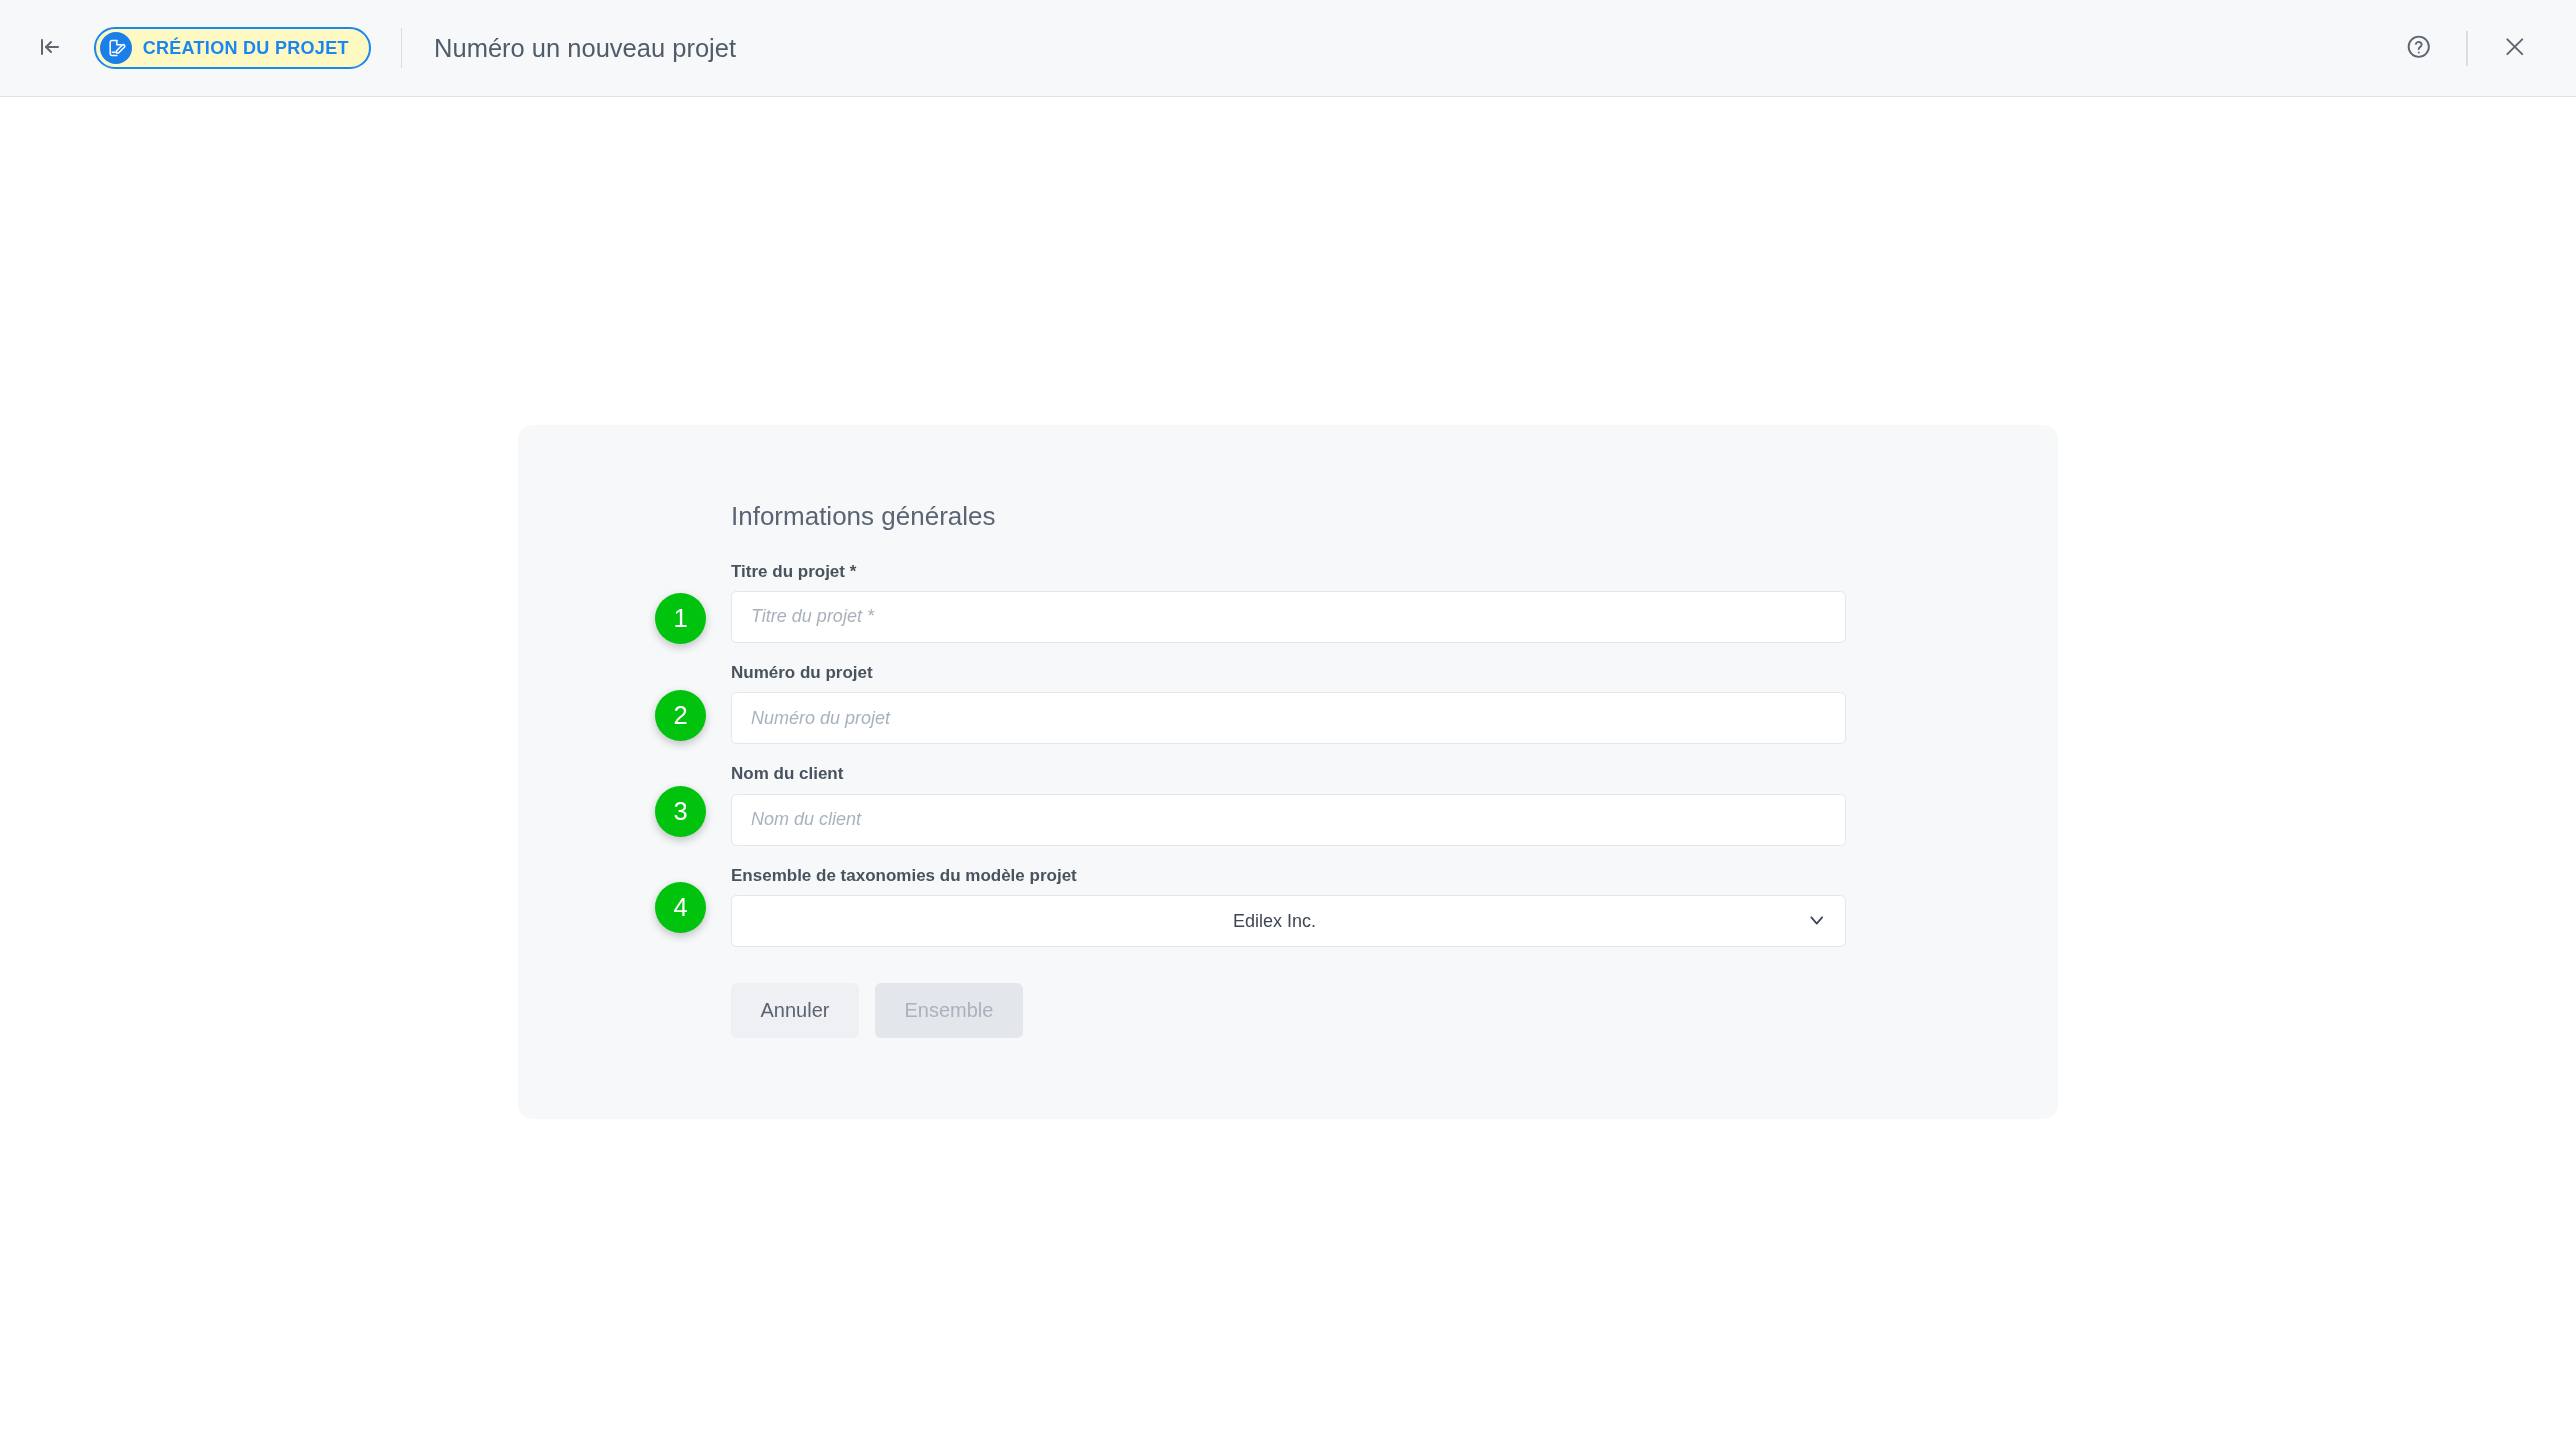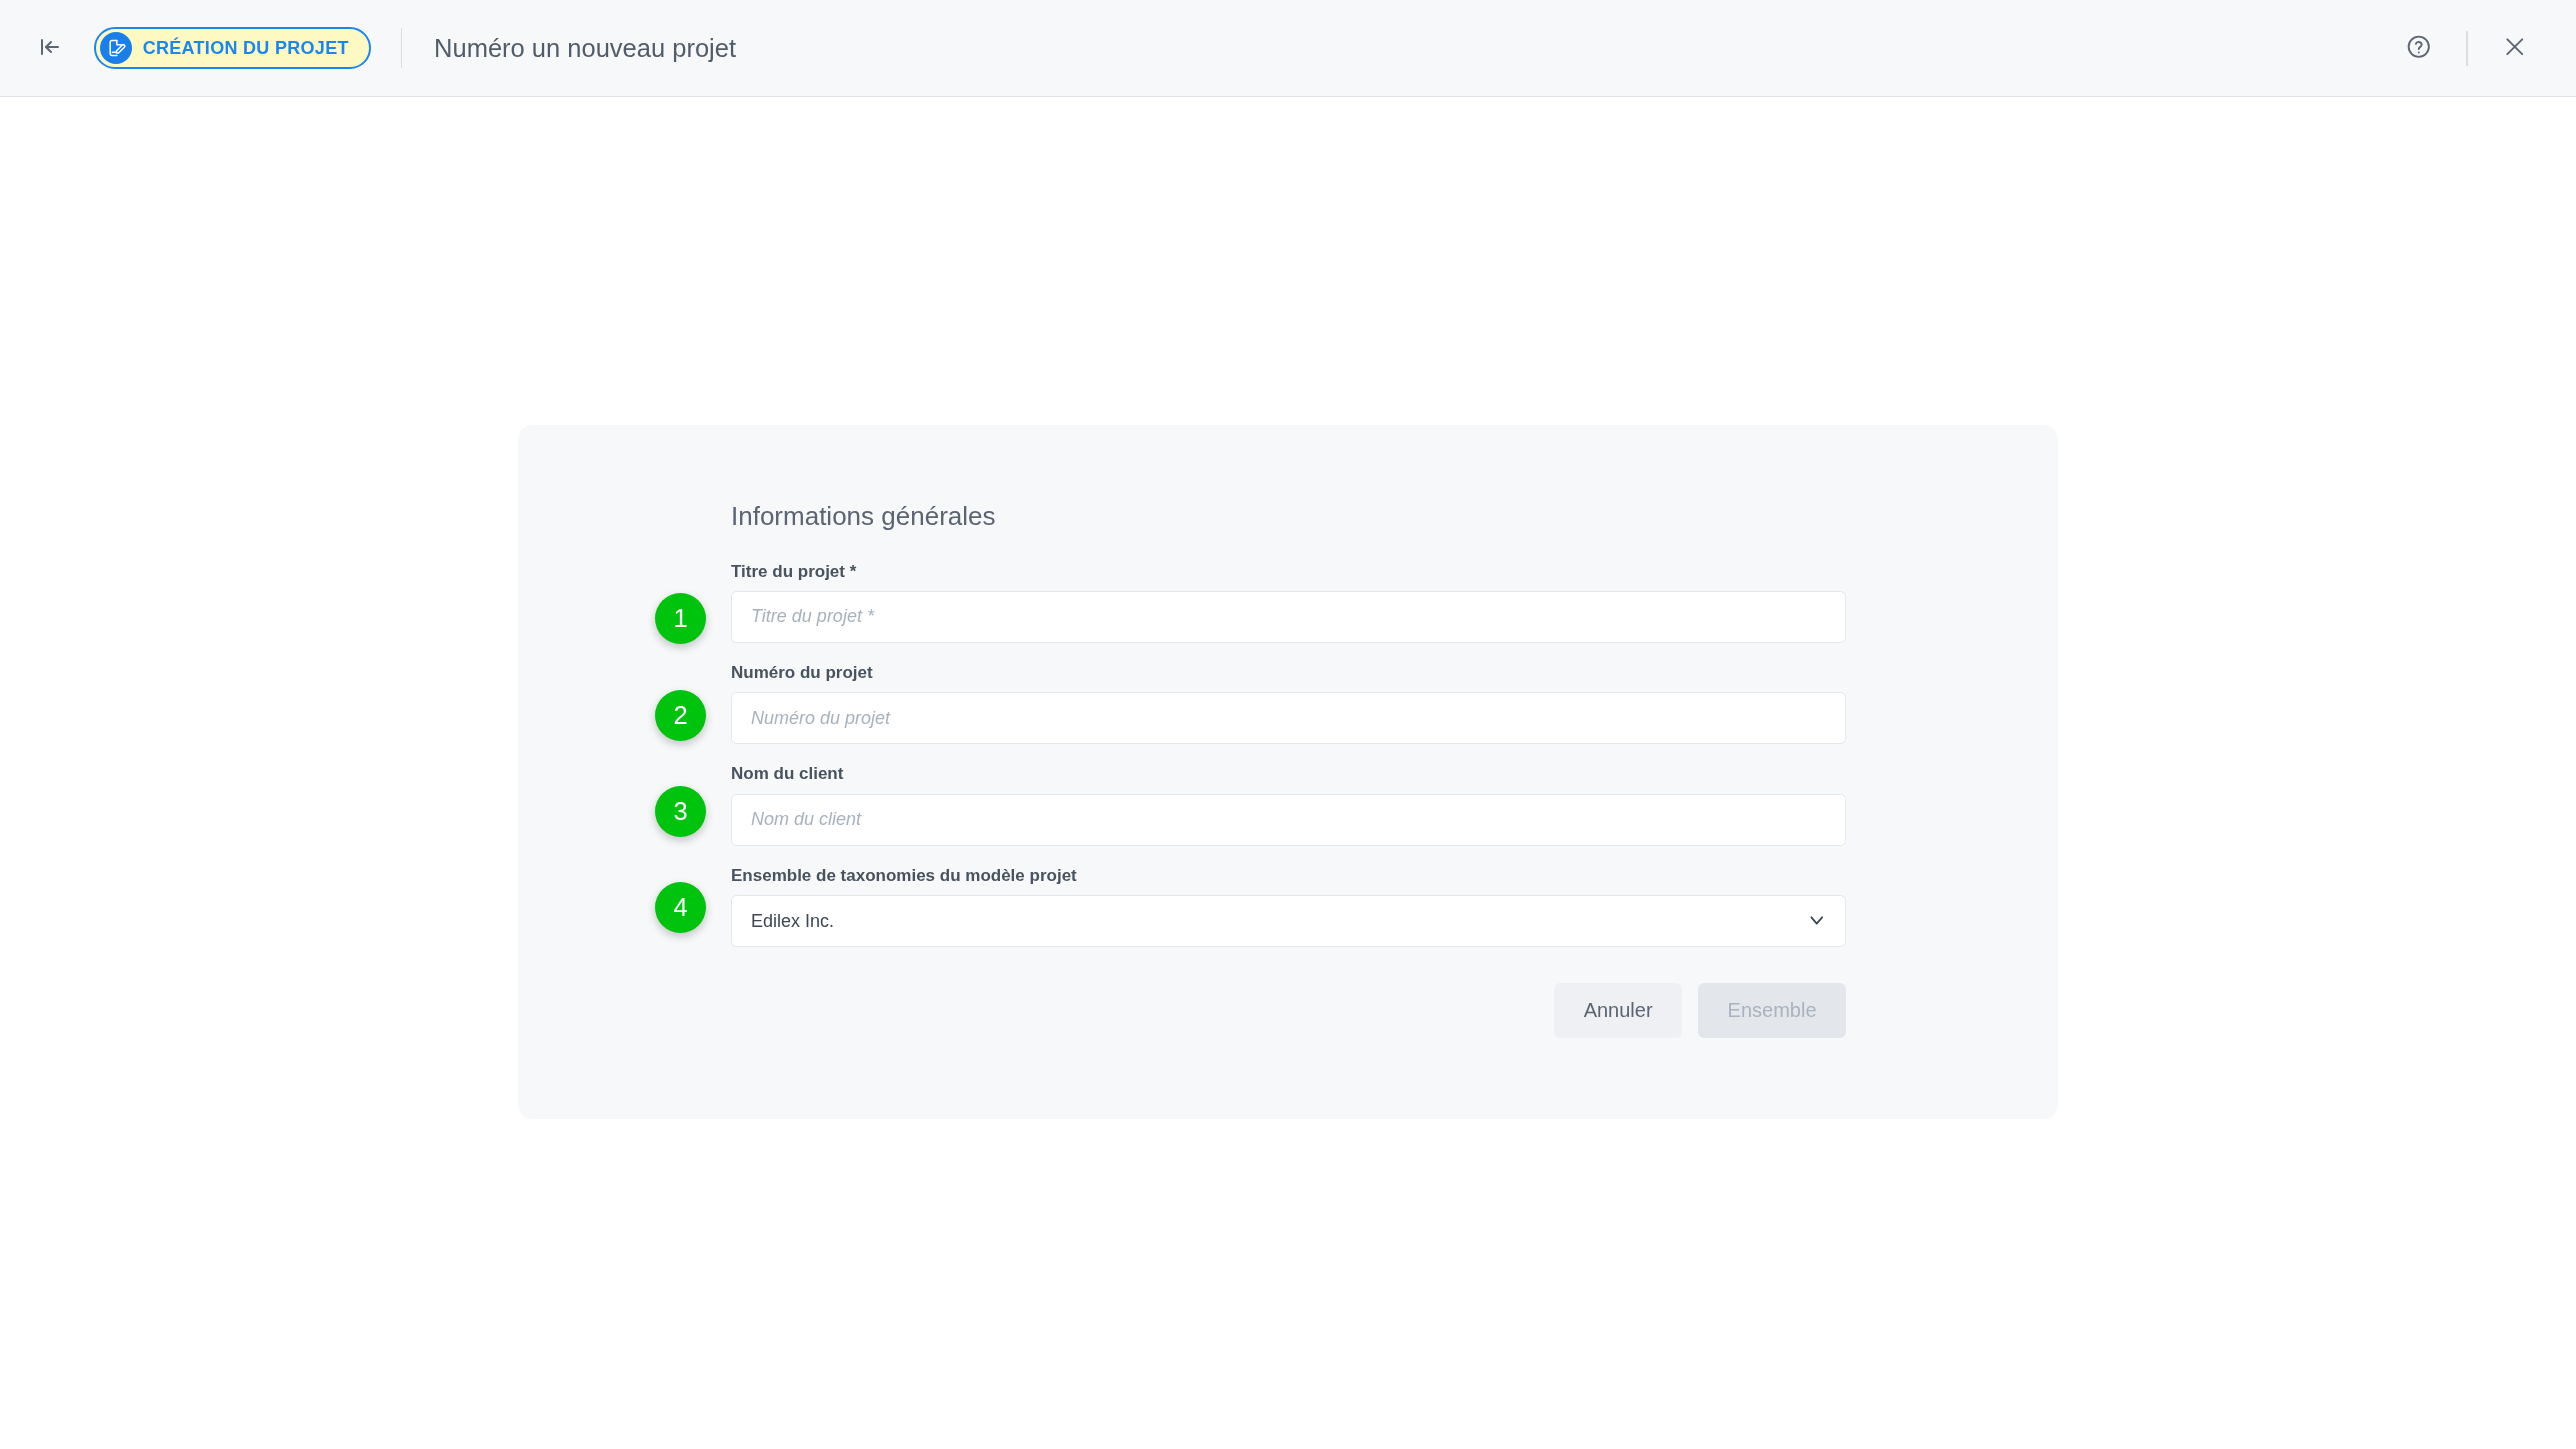--- a/index.html
+++ b/index.html
@@ -142,20 +142,21 @@
     background: #ffffff;
     border: 1.3px solid #e2e7ec;
     border-radius: 5.4px;
     padding: 0 47px 0 19px;
     font-family: "Liberation Sans", sans-serif;
     font-size: 18px;
     color: #3d4752;
     display: flex;
     align-items: center;
     cursor: pointer;
+    justify-content: center;
   }
   .chev {
     position: absolute;
     right: 19px;
     top: 50%;
     transform: translateY(-50%);
     pointer-events: none;
   }
 
   
@@ -177,21 +178,21 @@
   .m3 { left: 655px; top: 786px; }
   .m4 { left: 655px; top: 882px; }
 
   
   .actions {
     position: absolute;
     left: 731px;
     top: 983px;
     width: 1115px;
     display: flex;
-    justify-content: flex-end;
+    justify-content: flex-start;
     gap: 16px;
   }
   .btn {
     height: 55px;
     border-radius: 6px;
     border: none;
     font-family: "Liberation Sans", sans-serif;
     font-size: 20px;
     padding: 0 29.5px;
     cursor: pointer;

